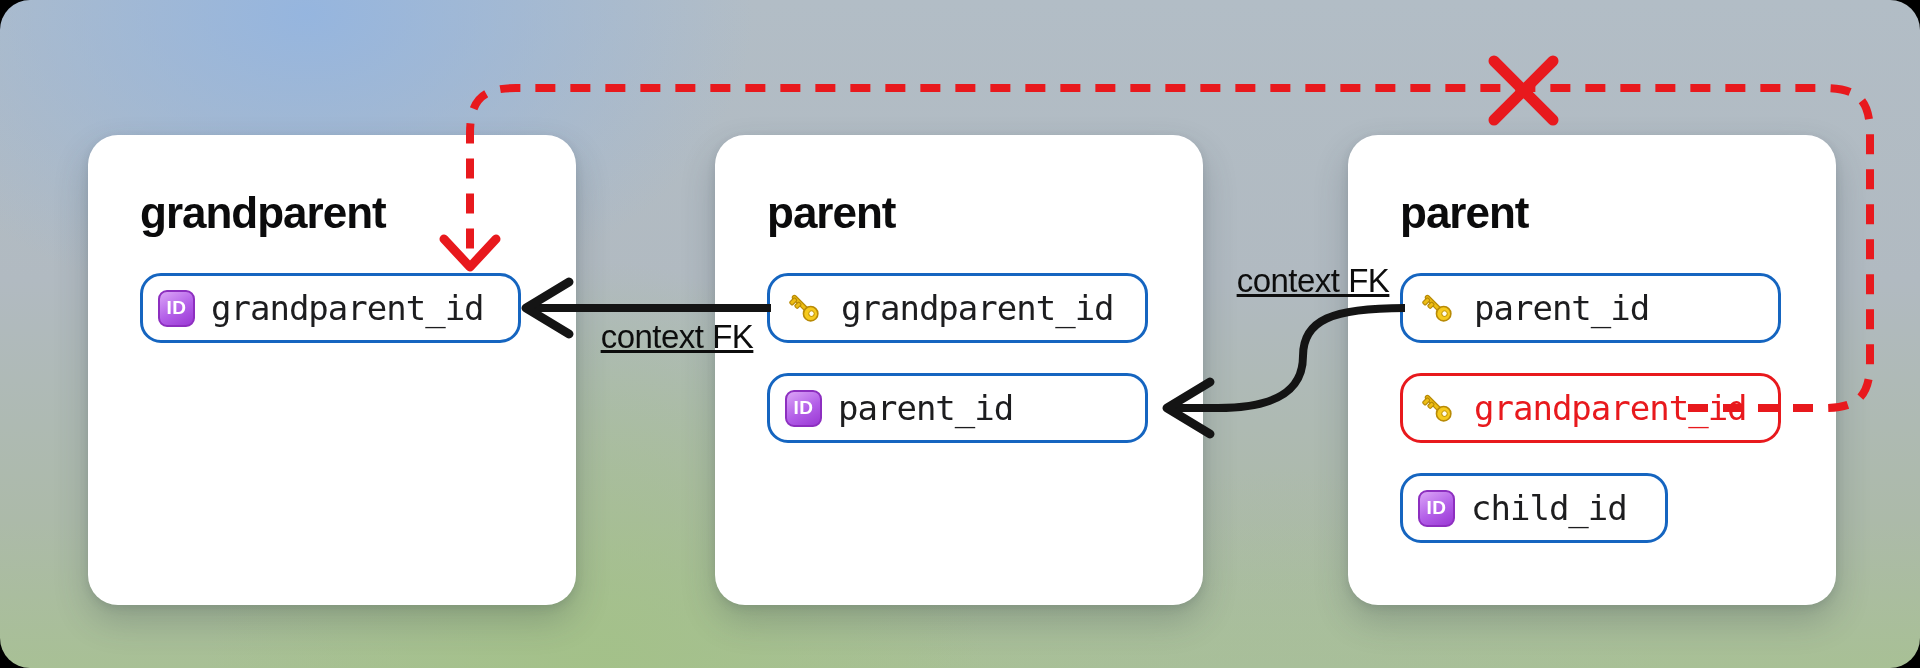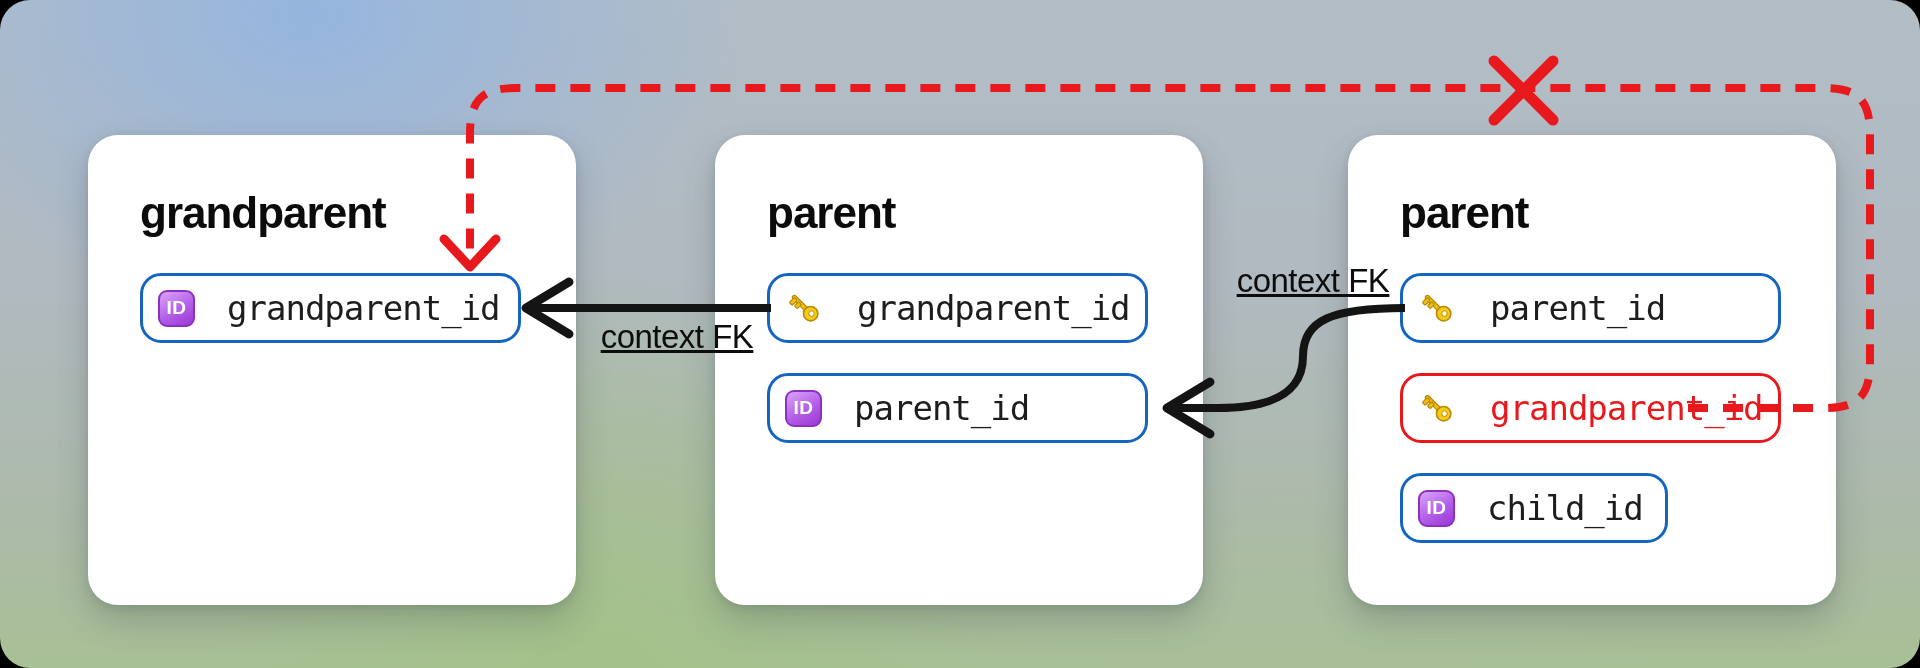--- a/index.html
+++ b/index.html
@@ -18,21 +18,21 @@
     box-shadow:0 16px 34px rgba(48,58,68,.24), 0 3px 9px rgba(48,58,68,.13);
   }
   #card-grandparent{left:88px}
   #card-parent{left:715px}
   #card-child{left:1348px}
   .card-title{
     font-weight:700;font-size:44px;line-height:52px;letter-spacing:-1px;
     color:#0b0b0c;margin-bottom:34px;
   }
   .pill{
-    display:flex;align-items:center;gap:32px;height:70px;box-sizing:border-box;
+    display:flex;align-items:center;gap:16px;height:70px;box-sizing:border-box;
     border:3px solid var(--field-border-blue,#1565c0);border-radius:21px;
     padding:0 15px;margin-bottom:30px;background:#fff;
   }
   .pill .fname{
     font-family:"DejaVu Sans Mono",monospace;font-size:34px;letter-spacing:-1px;
     color:#1d1d1f;white-space:nowrap;
   }
   .pill.invalid{border-color:var(--invalid-red,#e8191d);}
   .pill.invalid .fname{color:var(--invalid-red,#e8191d);}
   .w380{width:381px}

